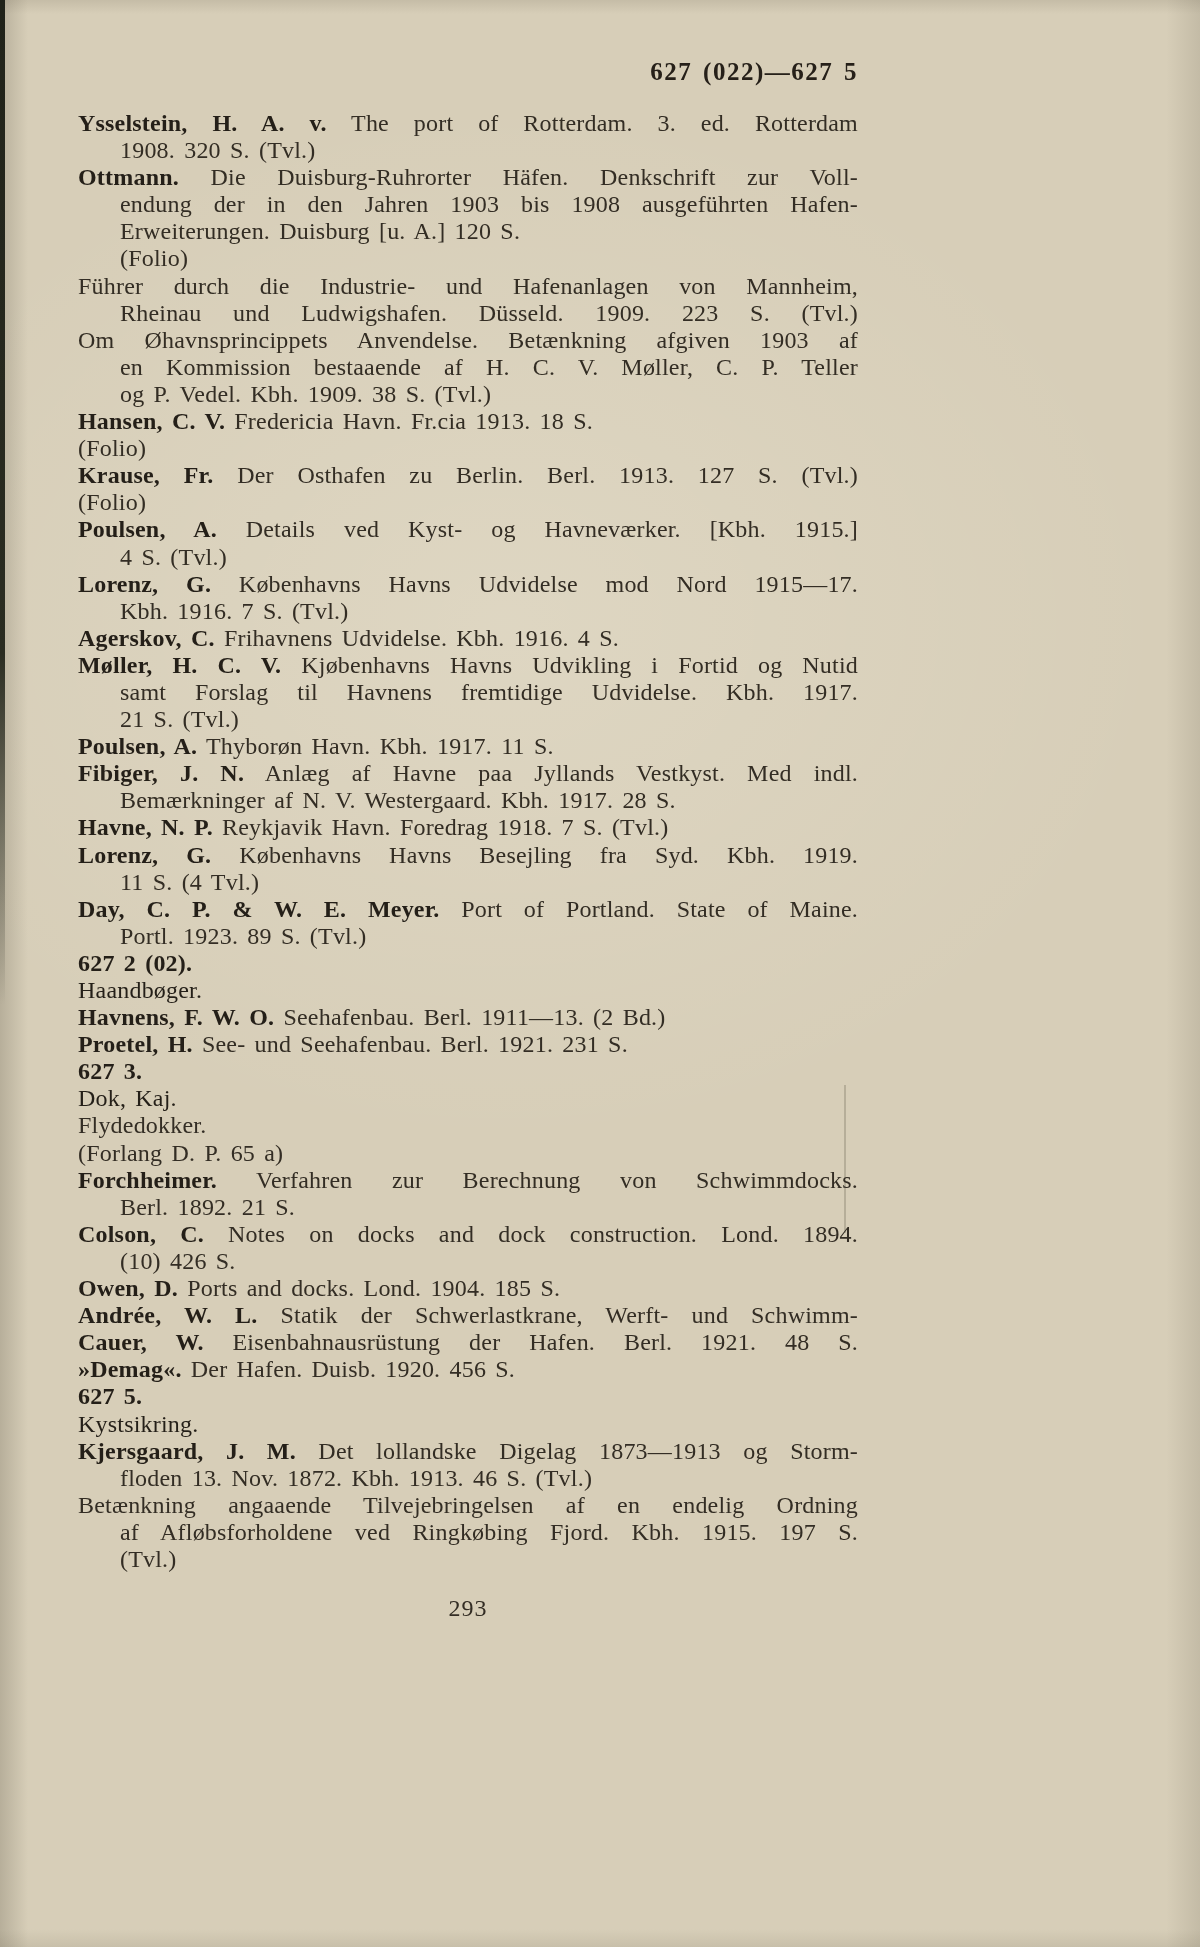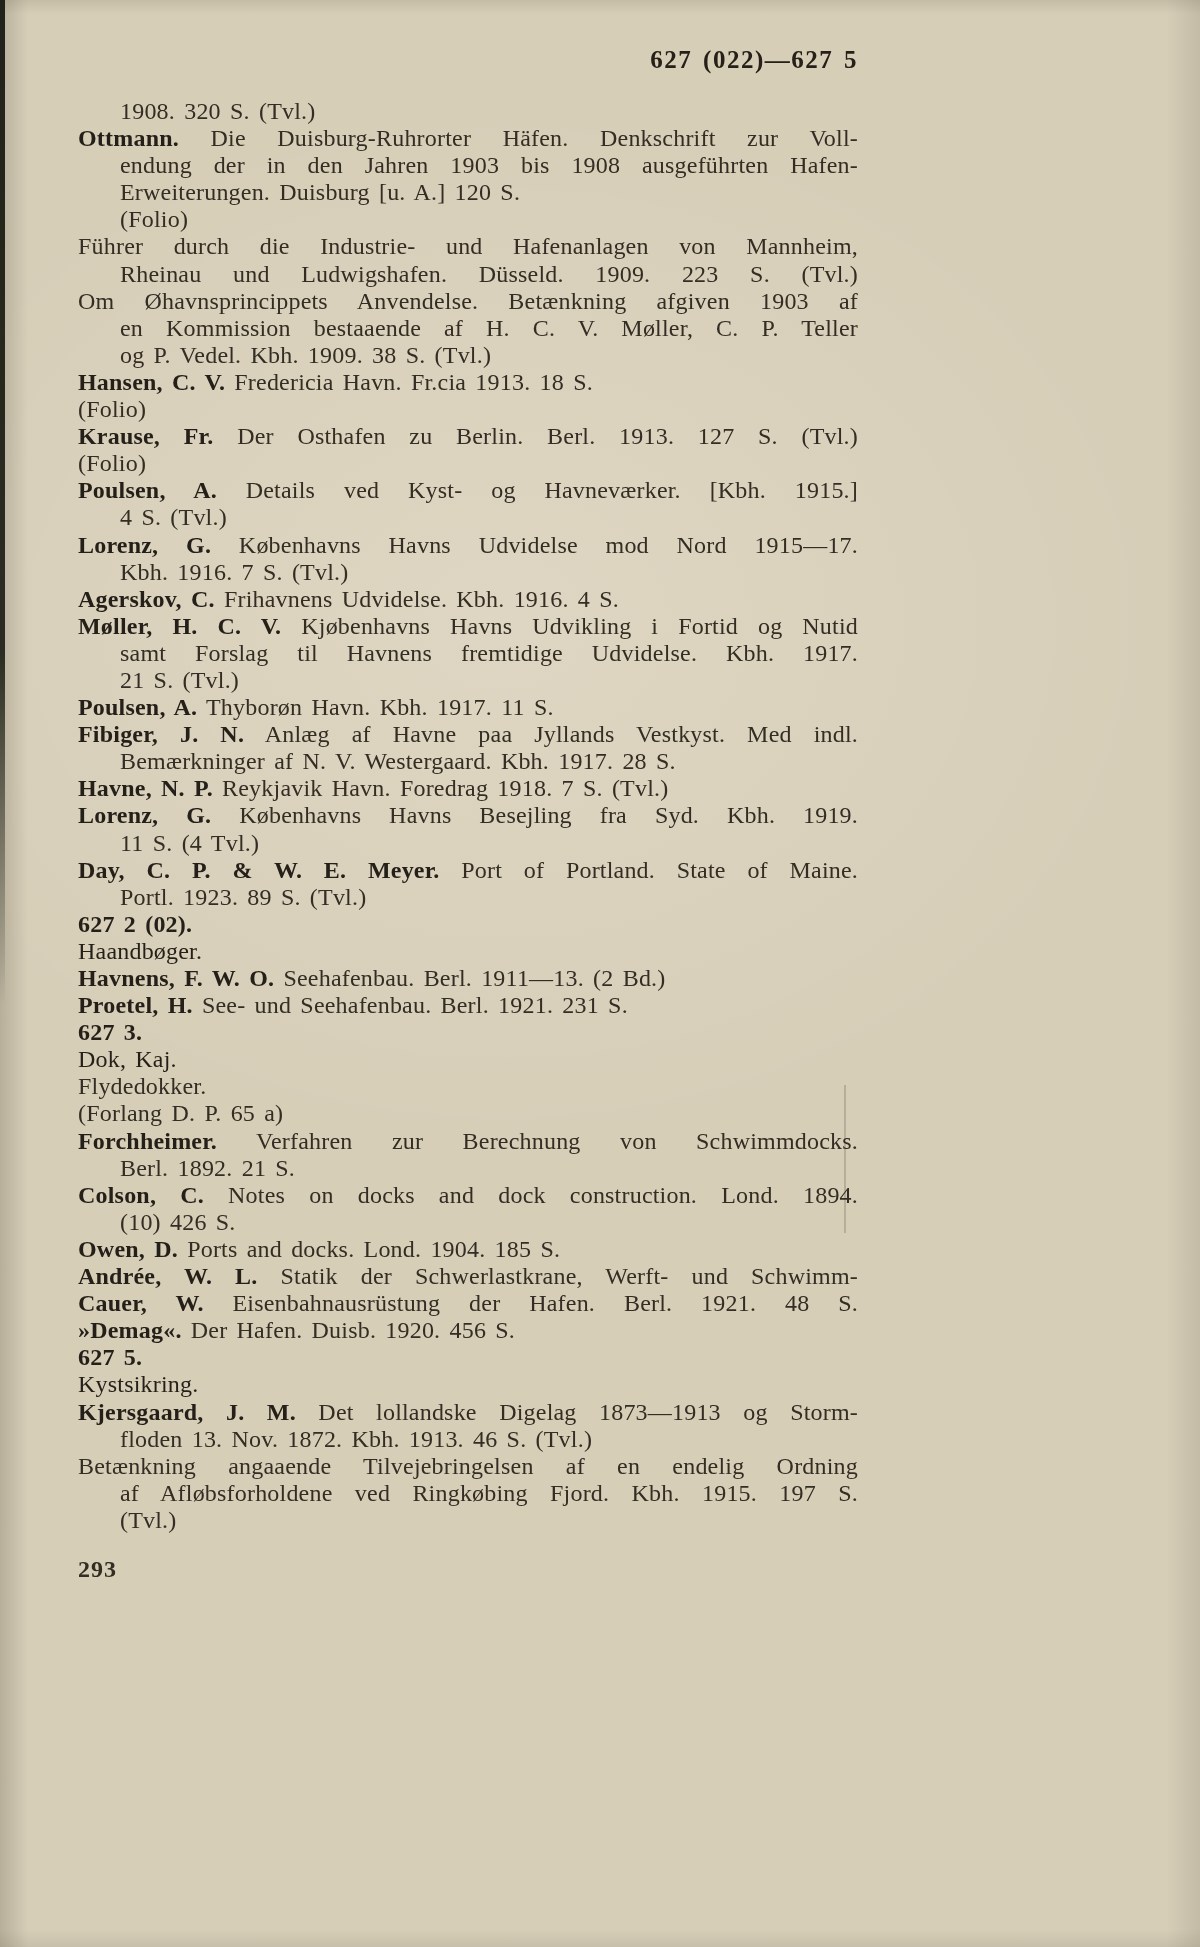--- a/index.html
+++ b/index.html
@@ -25,21 +25,21 @@
     background: linear-gradient(180deg, #21231a 0%, #2b2d22 65%, rgba(43,45,34,0) 100%);
   }
   .artifact-line {
     position: absolute;
     left: 844px; top: 1085px;
     width: 2px; height: 148px;
     background: rgba(70,62,44,0.22);
   }
   .content {
     position: absolute;
-    left: 78px; top: 46px;
+    left: 78px; top: 58px;
     width: 780px;
     font-size: 24px;
     letter-spacing: 0.2px;
     word-spacing: 3px;
   }
   .header {
     text-align: right;
     font-weight: bold;
     font-size: 25px;
     letter-spacing: 1.5px;
@@ -49,36 +49,37 @@
   .line {
     line-height: 27.1px;
     min-height: 27.1px;
   }
   .line b { color: #241f18; }
   .indent { padding-left: 42px; }
   .justify { text-align: justify; text-align-last: justify; }
   .split { display: flex; justify-content: space-between; flex-direction: column; }
   .seg-right.bold-right { font-weight: normal; color: #241f18; }
   .pagenum {
+    text-align: center;
     margin-top: 22px;
     font-size: 24px;
     letter-spacing: 1px;
-    font-weight: bold;
   }
 </style>
 </head>
 <body>
 
 <div class="edge-left"></div>
 <div class="artifact-line"></div>
 
 <div class="content">
   <div class="header">627 (022)—627 5</div>
 
   <div class="entries" id="entries">
+      <div class="line justify"><span class="seg-left"><b>Ysselstein, H. A. v.</b><span> The port of Rotterdam. 3. ed. Rotterdam</span></span></div>
       <div class="line indent"><span class="seg-left"><span>1908. 320 S. (Tvl.)</span></span></div>
       <div class="line justify"><span class="seg-left"><b>Ottmann.</b><span> Die Duisburg-Ruhrorter Häfen. Denkschrift zur Voll-</span></span></div>
       <div class="line indent justify"><span class="seg-left"><span>endung der in den Jahren 1903 bis 1908 ausgeführten Hafen-</span></span></div>
       <div class="line indent split">
         <span class="seg-left"><span>Erweiterungen. Duisburg [u. A.] 120 S.</span></span>
         <span class="seg-right">(Folio)</span>
       </div>
       <div class="line justify"><span class="seg-left"><span>Führer durch die Industrie- und Hafenanlagen von Mannheim,</span></span></div>
       <div class="line indent justify"><span class="seg-left"><span>Rheinau und Ludwigshafen. Düsseld. 1909. 223 S. (Tvl.)</span></span></div>
       <div class="line justify"><span class="seg-left"><span>Om Øhavnsprincippets Anvendelse. Betænkning afgiven 1903 af</span></span></div>

